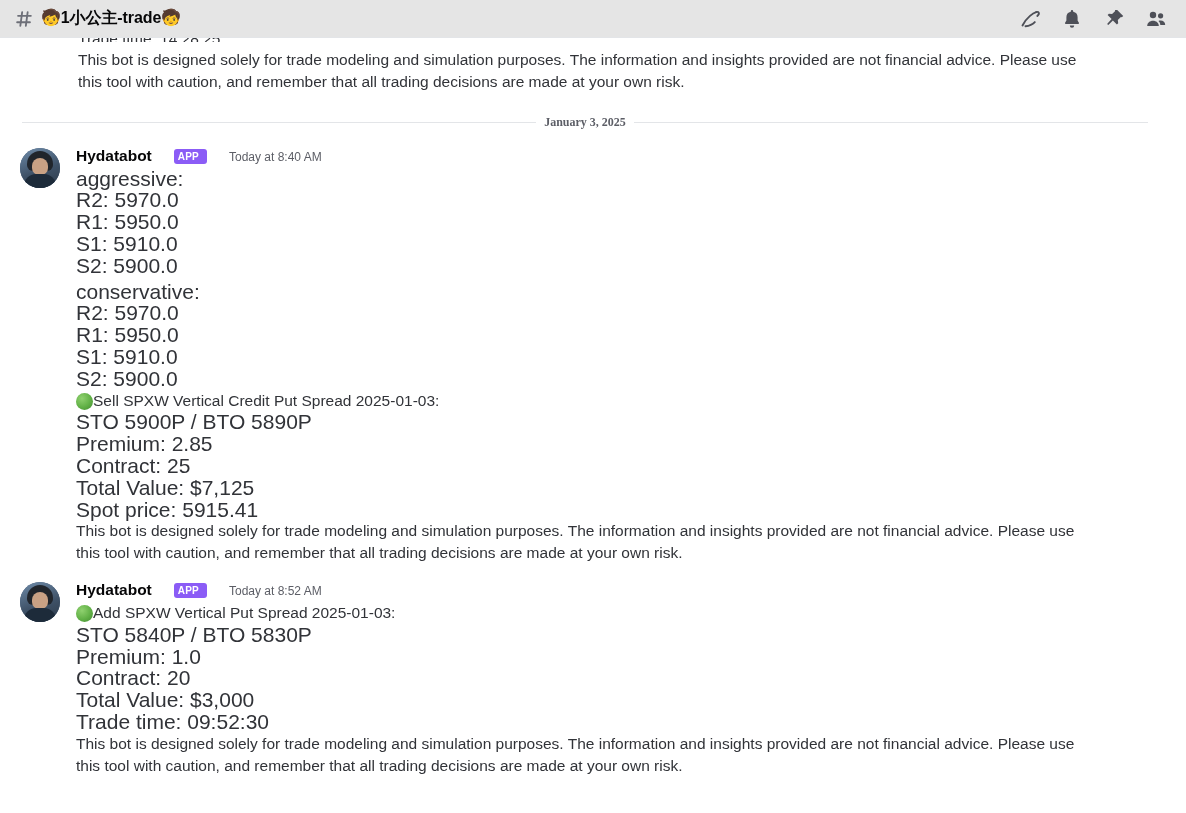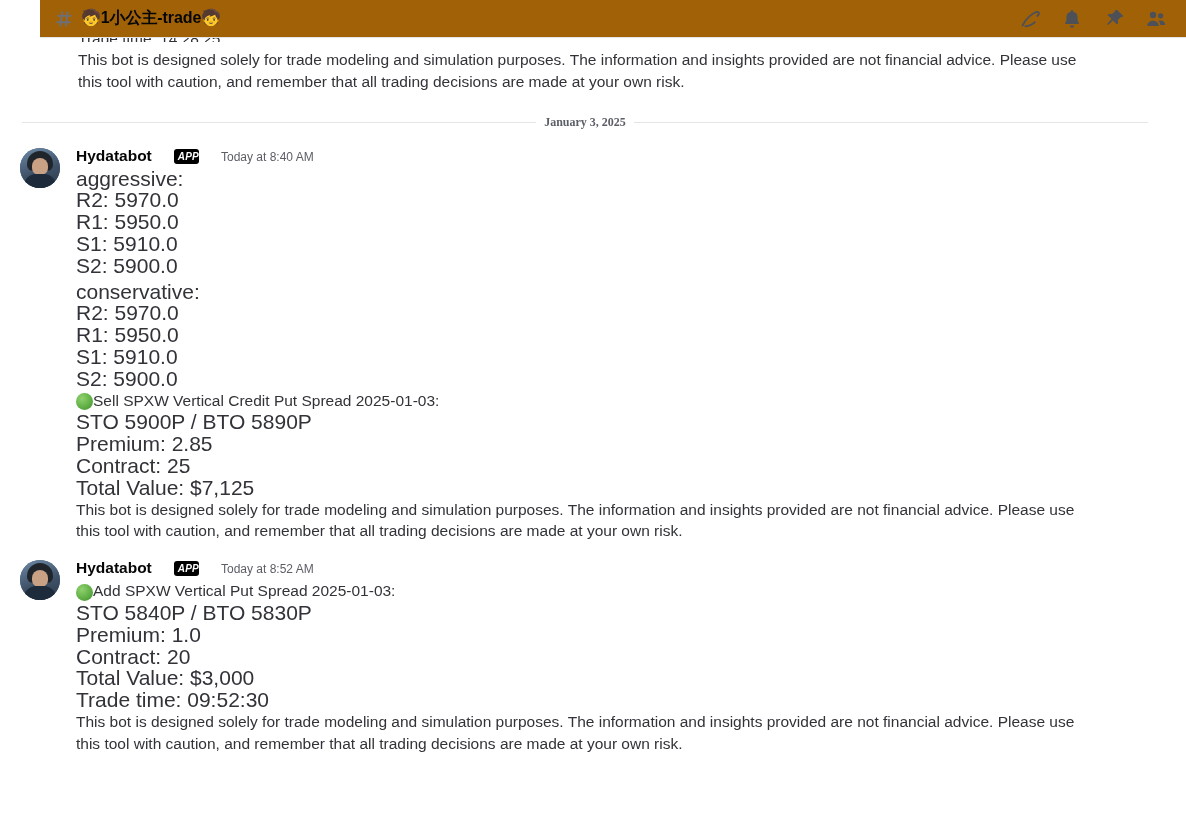--- a/index.html
+++ b/index.html
@@ -19,22 +19,21 @@
   }
 
   
   .header {
     height: 38px;
     min-height: 38px;
     display: flex;
     align-items: center;
     padding: 0 14px 0 12px;
     border-bottom: 1px solid #e3e5e8;
-    background: #a16207;
-    margin-left: 40px;
+    background: #e5e5e5;
   }
   .hash-icon {
     width: 24px; height: 24px;
     display: flex; align-items: center; justify-content: center;
     color: #6d6f78;
     font-size: 23px;
     line-height: 1;
     font-weight: 400;
     margin-right: 5px;
   }
@@ -160,31 +159,30 @@
     gap: 22px;
     line-height: 20px;
     margin-bottom: 1px;
   }
   .username {
     font-size: 15.5px;
     font-weight: 700;
     color: #060607;
   }
   .bot-tag {
-    background: #000000;
+    background: #8b5cf6;
     color: #ffffff;
     font-size: 10px;
     font-weight: 700;
     line-height: 13px;
-    padding: 1px 0 1px 4px;
+    padding: 1px 8px 1px 4px;
     border-radius: 3px;
     position: relative;
     top: -1px;
     letter-spacing: 0.2px;
-    font-style: italic;
   }
   .timestamp {
     font-size: 12px;
     color: #5c5e66;
     font-weight: 500;
   }
   .line-item {
     font-size: 21px;
     line-height: 21.8px;
     color: #313338;
@@ -293,20 +291,21 @@
           <div class="line-item">S1: 5910.0</div>
           <div class="line-item">S2: 5900.0</div>
           <div class="trade-title">
             <span class="emoji-dot"></span>
             <span>Sell SPXW Vertical Credit Put Spread 2025-01-03:</span>
           </div>
           <div class="line-item">STO 5900P / BTO 5890P</div>
           <div class="line-item">Premium: 2.85</div>
           <div class="line-item">Contract: 25</div>
           <div class="line-item">Total Value: $7,125</div>
+          <div class="line-item">Spot price: 5915.41</div>
           <div class="disclaimer wrap-text">This bot is designed solely for trade modeling and simulation purposes. The information and insights provided are not financial advice. Please use this tool with caution, and remember that all trading decisions are made at your own risk.</div>
         </div>
       </div>
 
       <div class="group">
         <div class="avatar">
           <div class="av-sky"></div>
             <div class="av-hair"></div>
             <div class="av-face"></div>
             <div class="av-body"></div>

